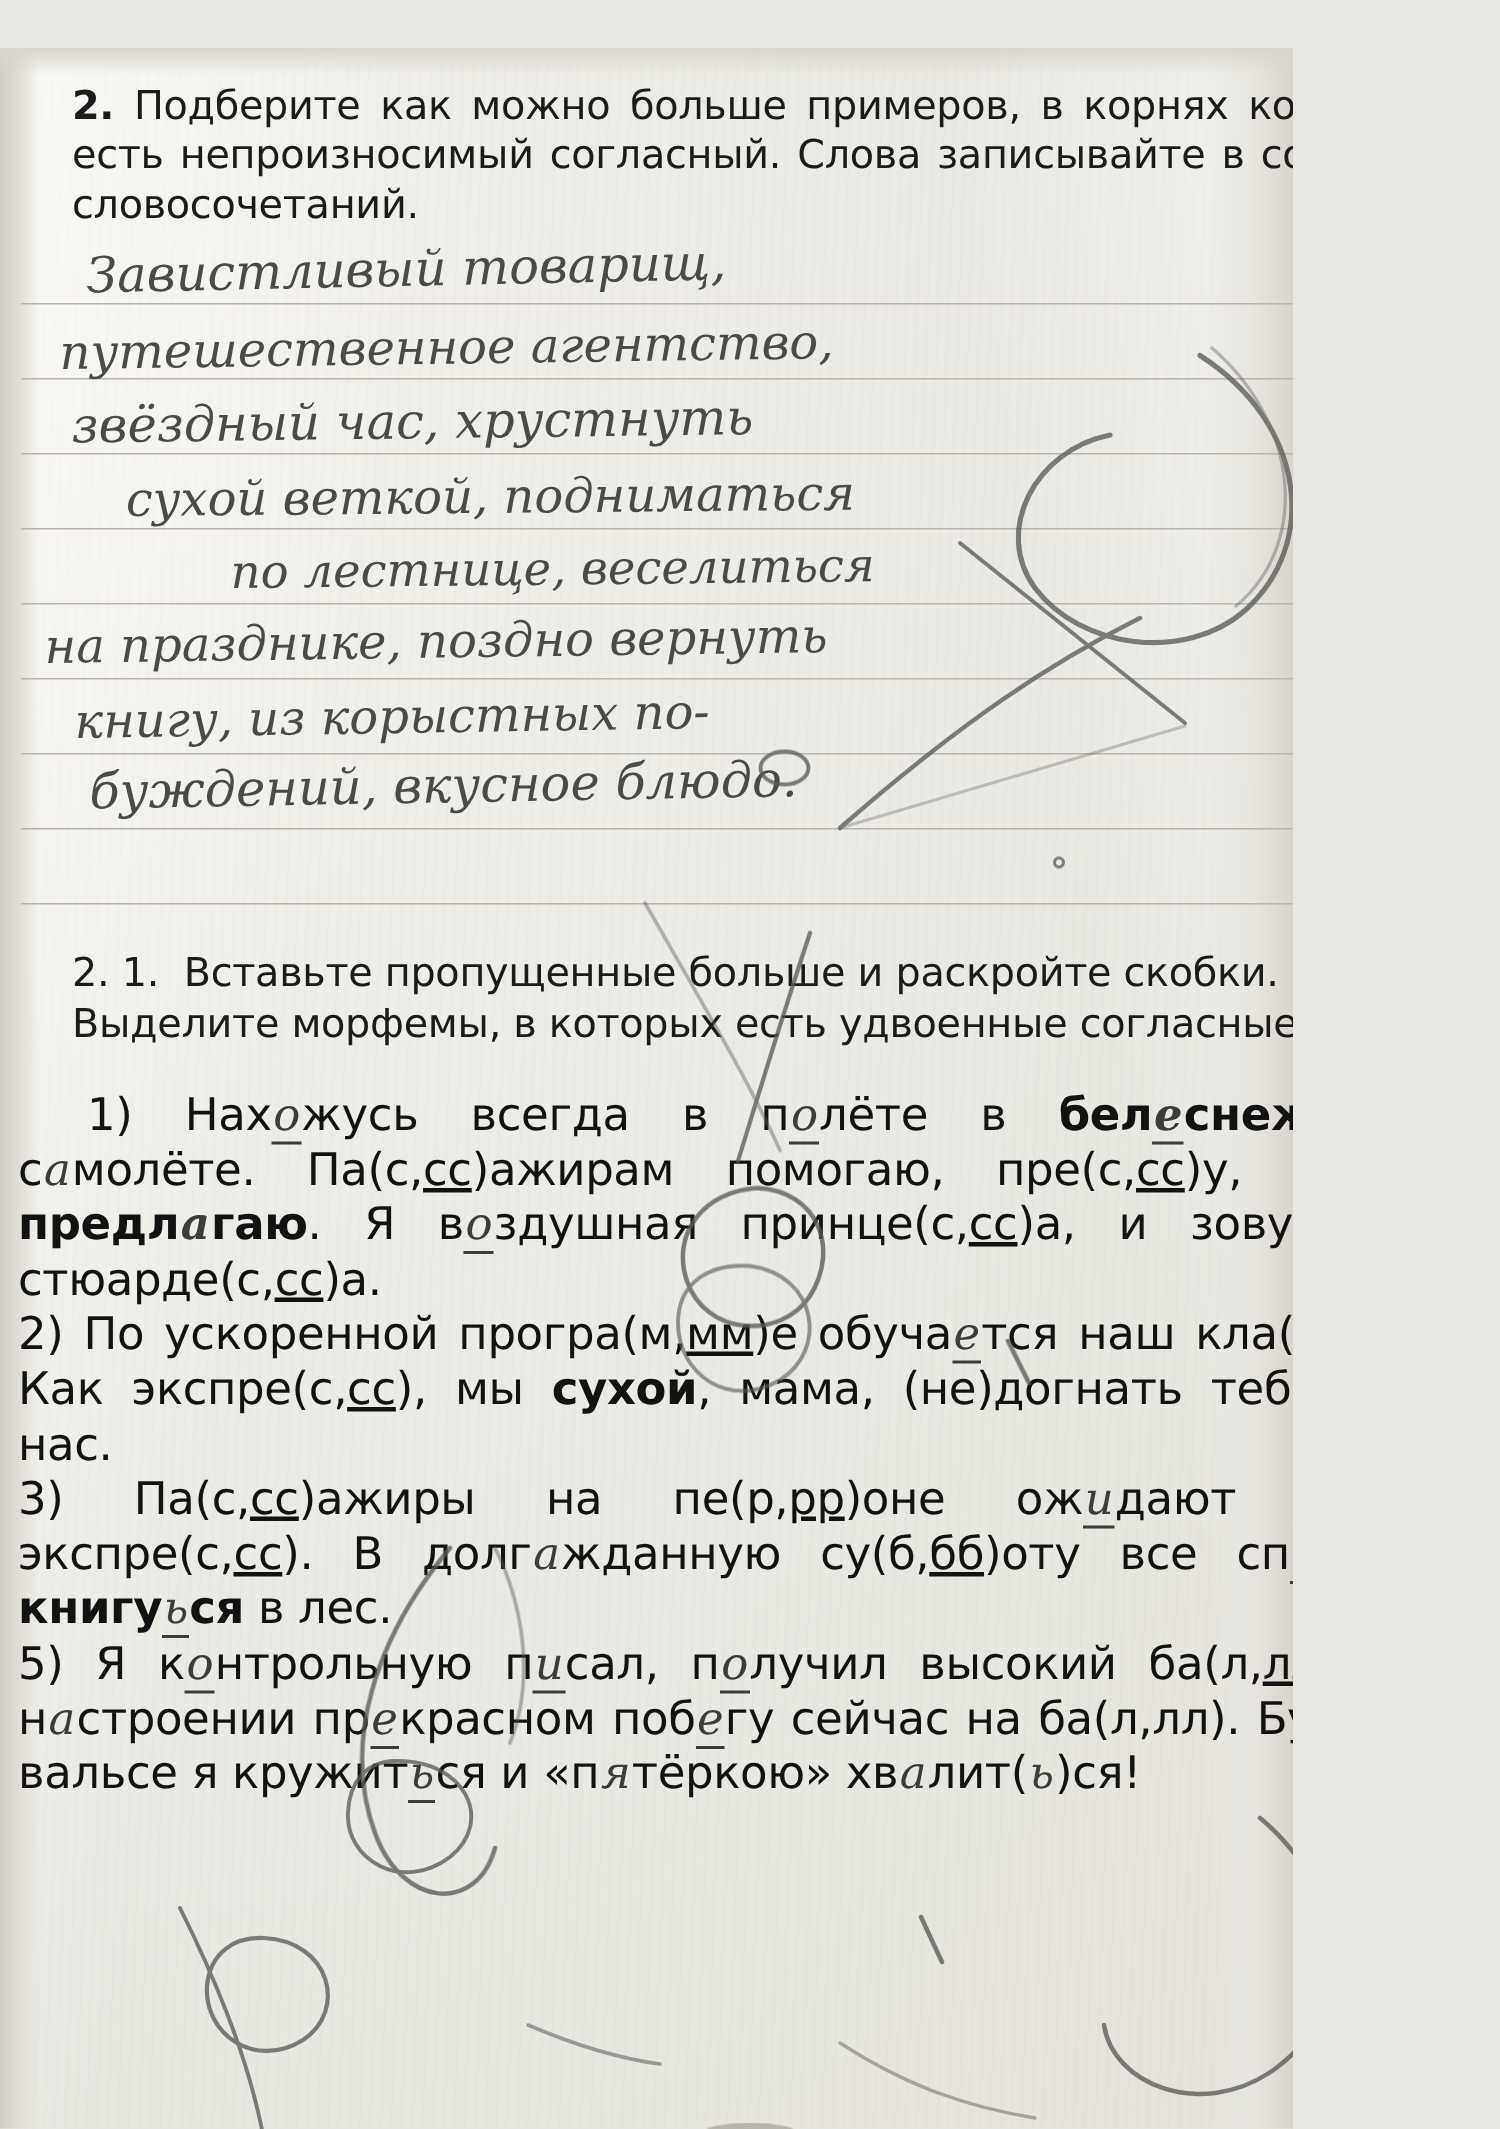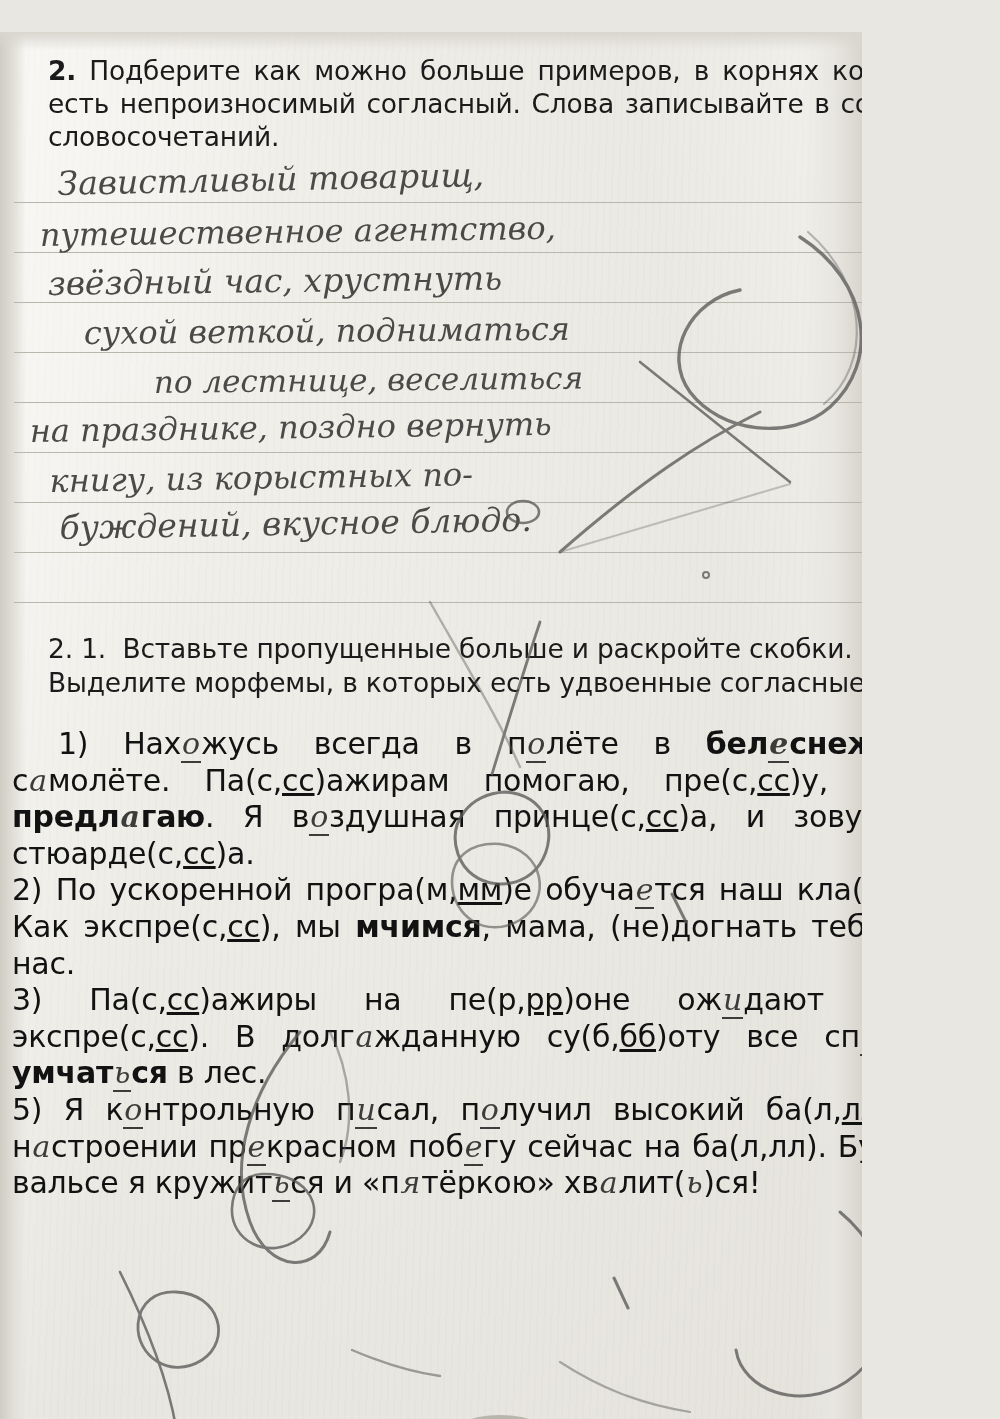--- a/index.html
+++ b/index.html
@@ -213,26 +213,26 @@
     </div>
 
     <div class="body-text">
       <p class="first">
         1)&nbsp;Нах<span class="ins">о</span>жусь всегда в п<span class="ins">о</span>лёте в <span class="b">бел<span class="ins">е</span>снежном</span> с<span class="ins-nb">а</span>молёте.
         Па(с,<span class="ul">сс</span>)ажирам помогаю, пре(с,<span class="ul">сс</span>)у, кофе <span class="b">предл<span class="ins-nb">а</span>гаю</span>.
         Я в<span class="ins">о</span>здушная принце(с,<span class="ul">сс</span>)а, и зовусь я стюарде(с,<span class="ul">сс</span>)а.
       </p>
       <p>
         2)&nbsp;По ускоренной програ(м,<span class="ul">мм</span>)е обуча<span class="ins">е</span>тся наш кла(с,<span class="ul">сс</span>).
-        Как экспре(с,<span class="ul">сс</span>), мы <span class="b">мчимся</span>, мама, (не)догнать тебе уж нас.
+        Как экспре(с,<span class="ul">сс</span>), мы <span class="b">сухой</span>, мама, (не)догнать тебе уж нас.
       </p>
       <p>
         3)&nbsp;Па(с,<span class="ul">сс</span>)ажиры на пе(р,<span class="ul">рр</span>)оне ож<span class="ins">и</span>дают свой
         экспре(с,<span class="ul">сс</span>). В долг<span class="ins-nb">а</span>жданную су(б,<span class="ul">бб</span>)оту все сп<span class="ins">е</span>шат
-        <span class="b">умчат</span><span class="ins">ь</span><span class="b">ся</span> в лес.
+        <span class="b">книгу</span><span class="ins">ь</span><span class="b">ся</span> в лес.
       </p>
       <p>
         5)&nbsp;Я к<span class="ins">о</span>нтрольную п<span class="ins">и</span>сал, п<span class="ins">о</span>лучил высокий ба(л,<span class="ul">лл</span>).
         В н<span class="ins-nb">а</span>строении пр<span class="ins">е</span>красном поб<span class="ins">е</span>гу сейчас на ба(л,лл).
         Буду в вальсе я кружит<span class="ins">ь</span>ся и «п<span class="ins-nb">я</span>тёркою» хв<span class="ins-nb">а</span>лит(<span class="ins-nb">ь</span>)ся!
       </p>
     </div>
 
     <svg class="scribbles" viewBox="0 0 1000 1419">
       <g stroke="#5a5a58" fill="none" stroke-linecap="round" stroke-linejoin="round" opacity="0.78">

